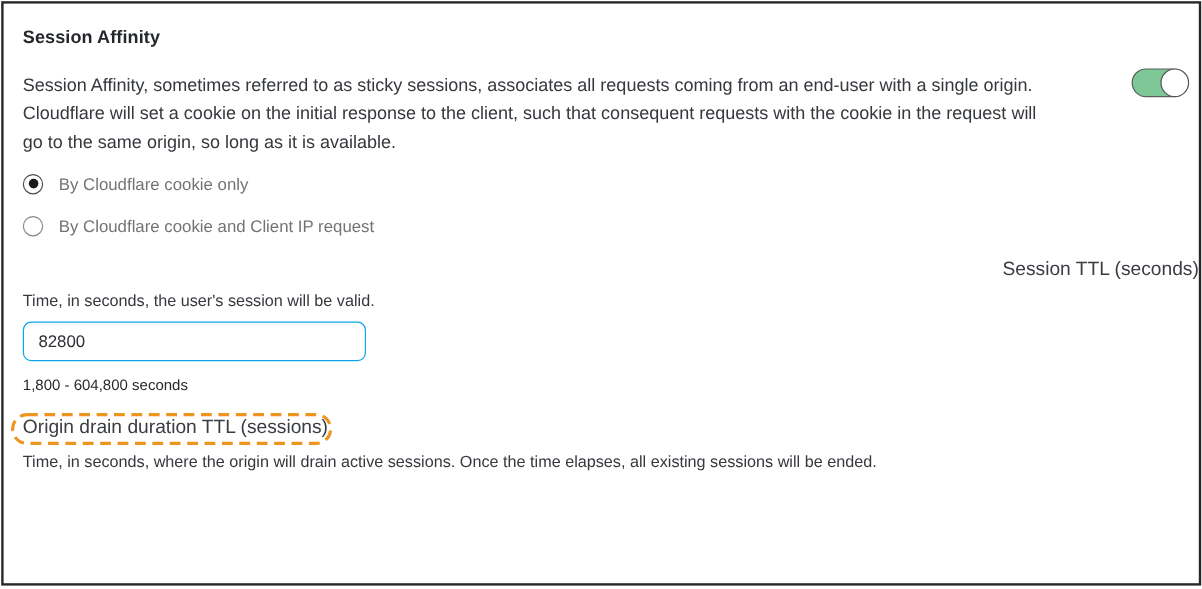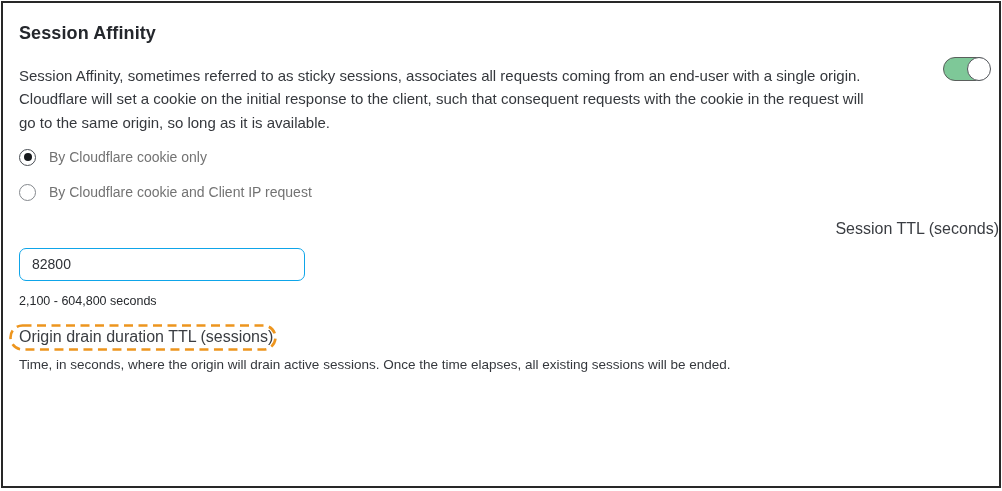--- a/index.html
+++ b/index.html
@@ -11,21 +11,21 @@
     position: relative;
   }
   .frame {
     position: absolute;
     left: 1px; top: 1px; right: 1px; bottom: 3px;
     border: 2px solid #282828;
     background: #ffffff;
     padding: 20px 0 0 16px;
   }
   .panel-title {
-    font-size: 18px;
+    font-size: 15px;
     font-weight: 700;
     color: #24272c;
     letter-spacing: 0.1px;
   }
   .panel-description {
     margin-top: 20px;
     width: 918px;
     font-size: 15px;
     line-height: 23.3px;
     color: #35383d;
@@ -150,22 +150,23 @@
       <span class="radio-label">By Cloudflare cookie only</span>
     </div>
     <div class="radio-row">
       <span class="radio"></span>
       <span class="radio-label">By Cloudflare cookie and Client IP request</span>
     </div>
   </div>
 
   <div class="section-ttl">
     <div class="field-heading">Session TTL (seconds)</div>
+    <div class="field-desc">Time, in seconds, the user's session will be valid.</div>
     <input class="text-input" type="text" value="82800" style="">
-    <div class="range-hint">2,100 - 604,800 seconds</div>
+    <div class="range-hint">1,800 - 604,800 seconds</div>
   </div>
 
   <div class="section-drain">
     <div class="highlight-pill">
       <svg width="268" height="27" viewBox="0 0 268 27">
         <rect x="1.5" y="1.5" width="265" height="24" rx="12" fill="none" stroke-width="2.6" stroke-dasharray="9 5.5" stroke="#ED951E"></rect>
       </svg>
       <div class="field-heading">Origin drain duration TTL (sessions)</div>
     </div>
     <div class="field-desc drain-desc">Time, in seconds, where the origin will drain active sessions. Once the time elapses, all existing sessions will be ended.</div>

